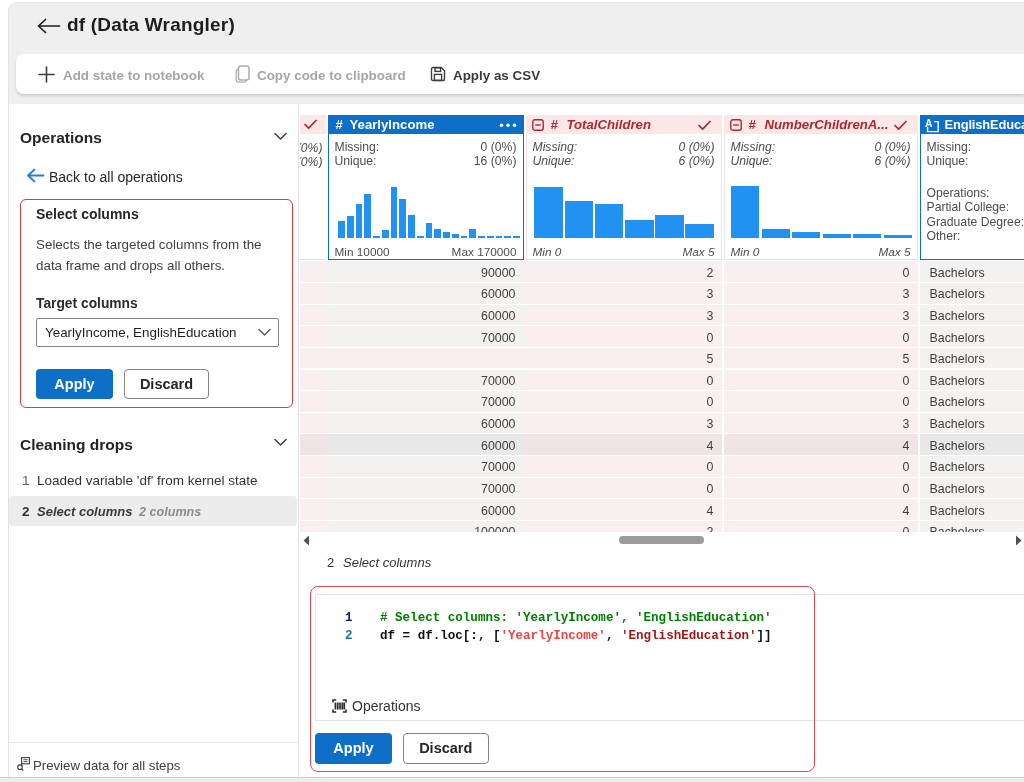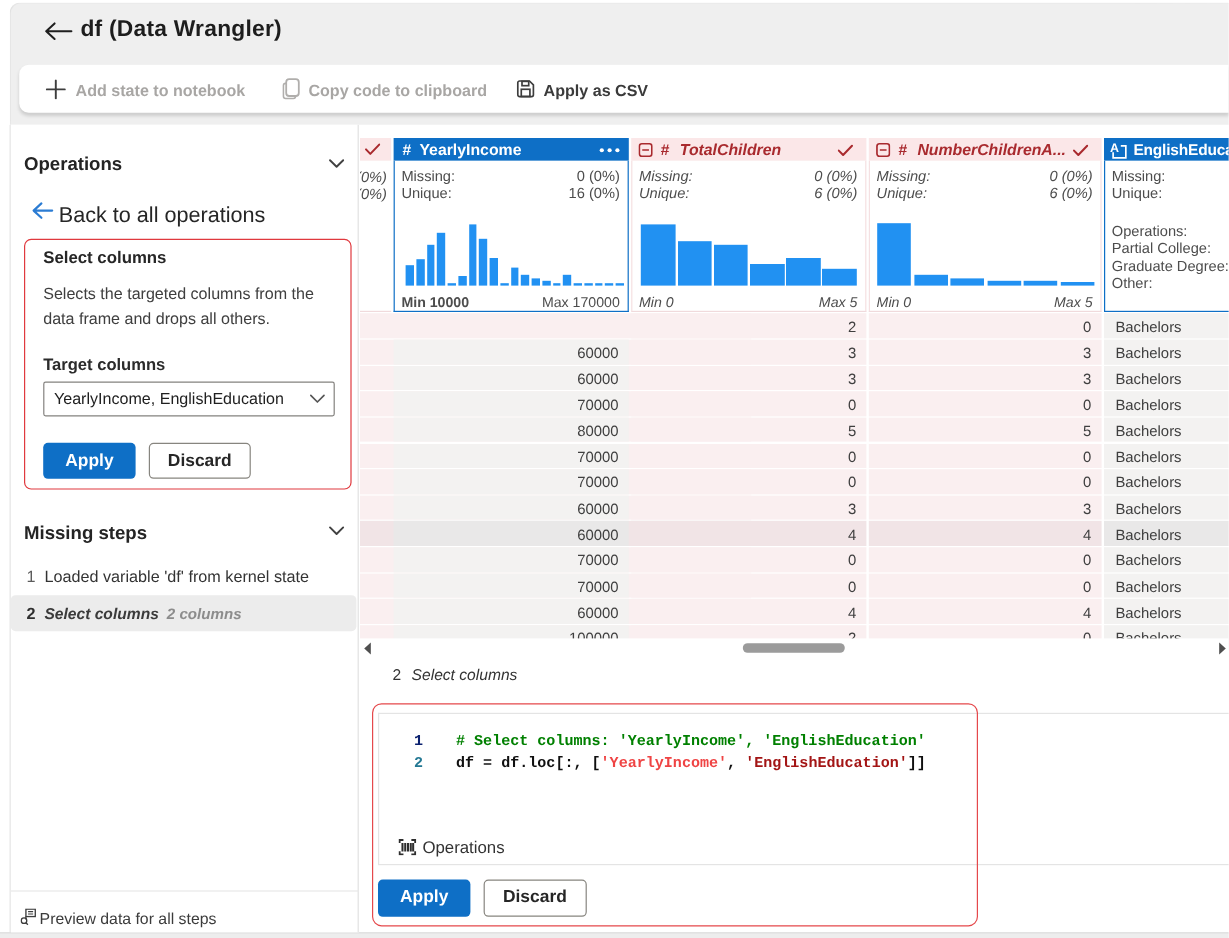--- a/index.html
+++ b/index.html
@@ -33,33 +33,33 @@
 <div class="abs" style="left:0px;top:777px;width:1024px;height:1px;background:#d0d0d0"></div>
 <div class="abs" style="left:0px;top:778px;width:1024px;height:4px;background:#ededed"></div>
 <div class="abs" style="left:9px;top:104px;width:290px;height:673px;background:#fff;border-right:1px solid #e1e1e1"></div>
 <div class="abs" style="left:20px;top:129px;font-size:15.5px;font-weight:bold;color:#242424">Operations</div>
 <svg class="abs" style="left:274px;top:132px" width="13" height="9" viewBox="0 0 13 9">
     <path d="M1 1.5 L6.5 7 L12 1.5" stroke="#424242" stroke-width="1.6" fill="none" stroke-linecap="round" stroke-linejoin="round"></path>
   </svg>
 <svg class="abs" style="left:26px;top:168px" width="19" height="15" viewBox="0 0 19 15">
     <path d="M8.5 1.5 L2 7.5 L8.5 13.5 M2 7.5 H17.5" stroke="#2b7cd3" stroke-width="1.8" fill="none" stroke-linecap="round" stroke-linejoin="round"></path>
   </svg>
-<div class="abs" style="left:49px;top:169px;font-size:18px;color:#262626">Back to all operations</div>
+<div class="abs" style="left:49px;top:169px;font-size:14px;color:#262626">Back to all operations</div>
 <div class="abs" style="left:20px;top:199px;width:273px;height:209px;border:1.6px solid #e0393e;border-radius:6px"></div>
 <div class="abs" style="left:36px;top:206px;font-size:14px;font-weight:bold;color:#262626">Select columns</div>
 <div class="abs" style="left:36px;top:235px;font-size:13.4px;color:#3f3f3f;line-height:20.5px;width:245px">Selects the targeted columns from the data frame and drops all others.</div>
 <div class="abs" style="left:36px;top:296px;font-size:13.8px;font-weight:bold;color:#2b2b2b">Target columns</div>
 <div class="abs" style="left:36px;top:318px;width:243px;height:29px;border:1px solid #84827f;border-radius:2px;background:#fff"></div>
 <div class="abs" style="left:45px;top:325px;font-size:13.4px;color:#1f1f1f">YearlyIncome, EnglishEducation</div>
 <svg class="abs" style="left:258px;top:328px" width="13" height="9" viewBox="0 0 13 9">
     <path d="M1 1.5 L6.5 7 L12 1.5" stroke="#565656" stroke-width="1.4" fill="none" stroke-linecap="round" stroke-linejoin="round"></path>
   </svg>
 <div class="abs" style="left:36px;top:369px;width:77px;height:30px;background:#0e6fc6;border-radius:4px;color:#fff;font-weight:bold;font-size:14.5px;text-align:center;line-height:30px">Apply</div>
 <div class="abs" style="left:124px;top:369px;width:85px;height:30px;background:#fff;border:1px solid #87857f;border-radius:4px;color:#262626;font-weight:600;font-size:14.5px;text-align:center;line-height:28px">Discard</div>
-<div class="abs" style="left:20px;top:436px;font-size:15.5px;font-weight:bold;color:#242424">Missing steps</div>
+<div class="abs" style="left:20px;top:436px;font-size:15.5px;font-weight:bold;color:#242424">Cleaning drops</div>
 <svg class="abs" style="left:274px;top:438px" width="13" height="9" viewBox="0 0 13 9">
     <path d="M1 1.5 L6.5 7 L12 1.5" stroke="#424242" stroke-width="1.6" fill="none" stroke-linecap="round" stroke-linejoin="round"></path>
   </svg>
 <div class="abs" style="left:22px;top:473px;font-size:13.5px;color:#5c5c5c">1</div>
 <div class="abs" style="left:37px;top:473px;font-size:13.5px;color:#333">Loaded variable 'df' from kernel state</div>
 <div class="abs" style="left:9px;top:496px;width:288px;height:30px;background:#ececec;border-radius:4px"></div>
 <div class="abs" style="left:22px;top:504px;font-size:13.5px;font-weight:bold;color:#303030">2</div>
 <div class="abs" style="left:37px;top:504px;font-size:13px;font-weight:bold;font-style:italic;color:#3b3b3b">Select columns</div>
 <div class="abs" style="left:139px;top:505px;font-size:12.6px;font-style:italic;font-weight:600;color:#8c8c8c">2 columns</div>
 <div class="abs" style="left:9px;top:742px;width:290px;height:1px;background:#e8e8e8"></div>
@@ -111,21 +111,21 @@
 <div style="position:absolute;left:105.9px;top:94.7px;width:6.7px;height:9px;background:#2191f2"></div>
 <div style="position:absolute;left:114.7px;top:97.7px;width:6.7px;height:6px;background:#2191f2"></div>
 <div style="position:absolute;left:123.4px;top:99.4px;width:6.7px;height:4.3px;background:#2191f2"></div>
 <div style="position:absolute;left:132.2px;top:102.2px;width:6.7px;height:1.5px;background:#2191f2"></div>
 <div style="position:absolute;left:140.9px;top:95.1px;width:6.7px;height:8.6px;background:#2191f2"></div>
 <div style="position:absolute;left:149.7px;top:102.2px;width:6.7px;height:1.5px;background:#2191f2"></div>
 <div style="position:absolute;left:158.4px;top:102.2px;width:6.7px;height:1.5px;background:#2191f2"></div>
 <div style="position:absolute;left:167.2px;top:102.2px;width:6.7px;height:1.5px;background:#2191f2"></div>
 <div style="position:absolute;left:175.9px;top:102.2px;width:6.7px;height:1.5px;background:#2191f2"></div>
 <div style="position:absolute;left:184.7px;top:102.2px;width:6.7px;height:1.5px;background:#2191f2"></div>
-<div style="position:absolute;left:6px;top:111.19999999999999px;font-size:11.8px;color:#4d4d4d;font-weight:bold;">Min 10000</div>
+<div style="position:absolute;left:6px;top:111.19999999999999px;font-size:11.8px;color:#4d4d4d;">Min 10000</div>
 <div style="position:absolute;right:6px;top:111.19999999999999px;font-size:11.8px;color:#4d4d4d;">Max 170000</div>
 </div>
 <div class="abs" style="left:225.5px;top:11px;width:196.0px;height:19.30000000000001px;background:#fbe7e8;overflow:hidden">
 <svg style="position:absolute;left:6px;top:4.4px" width="12" height="12" viewBox="0 0 12 12">
         <rect x="0.8" y="0.8" width="10.4" height="10.4" rx="2" fill="none" stroke="#a92a2e" stroke-width="1.4"></rect>
         <path d="M3.2 6 H8.8" stroke="#a92a2e" stroke-width="1.4"></path>
       </svg>
 <span style="position:absolute;left:25px;top:2.2px;color:#a92a2e;font-size:13px;font-weight:600;font-style:italic">#</span>
 <span style="position:absolute;left:41px;top:2.2px;color:#a92a2e;font-size:13.2px;font-weight:bold;font-style:italic">TotalChildren</span>
 <svg style="position:absolute;right:11px;top:5.4px" width="13" height="11" viewBox="0 0 13 11">
@@ -181,20 +181,23 @@
 <div class="abs" style="left:619.5px;top:30.30000000000001px;width:106.5px;height:125.69999999999999px;background:#fff;border:1.2px solid #0e6fc6;border-top:none;overflow:hidden">
 <div style="position:absolute;left:6px;top:5.5px;font-size:12.2px;color:#4d4d4d;">Missing:</div>
 <div style="position:absolute;left:6px;top:19.7px;font-size:12.2px;color:#4d4d4d;">Unique:</div>
 <div style="position:absolute;left:6px;top:51.9px;font-size:12.2px;color:#4d4d4d;">Operations:</div>
 <div style="position:absolute;left:6px;top:66.1px;font-size:12.2px;color:#4d4d4d;">Partial College:</div>
 <div style="position:absolute;left:6px;top:80.3px;font-size:12.2px;color:#4d4d4d;">Graduate Degree:</div>
 <div style="position:absolute;left:6px;top:94.5px;font-size:12.2px;color:#4d4d4d;">Other:</div>
 </div>
 <div class="abs" style="left:0px;top:157.4px;width:325.5px;height:20.6px;background:#faeff0;overflow:hidden">
 </div>
+<div class="abs" style="left:27.5px;top:157.4px;width:196.0px;height:20.6px;background:#f3f2f1">
+      <span style="position:absolute;right:8px;top:4.3px;font-size:12.4px;color:#3f3f3f">90000</span>
+    </div>
 <div class="abs" style="left:225.5px;top:157.4px;width:196.0px;height:20.6px;background:#faeff0">
       <span style="position:absolute;right:8px;top:4.3px;font-size:12.4px;color:#3f3f3f">2</span>
     </div>
 <div class="abs" style="left:423.5px;top:157.4px;width:194.0px;height:20.6px;background:#faeff0">
       <span style="position:absolute;right:8px;top:4.3px;font-size:12.4px;color:#3f3f3f">0</span>
     </div>
 <div class="abs" style="left:619.5px;top:157.4px;width:106.5px;height:20.6px;background:#f3f2f1">
       <span style="position:absolute;left:10px;top:4.3px;font-size:12.4px;color:#3f3f3f">Bachelors</span>
     </div>
 <div class="abs" style="left:0px;top:179.0px;width:325.5px;height:20.6px;background:#faeff0;overflow:hidden">
@@ -238,23 +241,20 @@
     </div>
 <div class="abs" style="left:423.5px;top:222.3px;width:194.0px;height:20.6px;background:#faeff0">
       <span style="position:absolute;right:8px;top:4.3px;font-size:12.4px;color:#3f3f3f">0</span>
     </div>
 <div class="abs" style="left:619.5px;top:222.3px;width:106.5px;height:20.6px;background:#f3f2f1">
       <span style="position:absolute;left:10px;top:4.3px;font-size:12.4px;color:#3f3f3f">Bachelors</span>
     </div>
 <div class="abs" style="left:0px;top:243.9px;width:325.5px;height:20.6px;background:#faeff0;overflow:hidden">
 <span style="position:absolute;right:4px;top:4.3px;font-size:12.4px;color:#3f3f3f;white-space:nowrap">om</span>
 </div>
-<div class="abs" style="left:27.5px;top:243.9px;width:196.0px;height:20.6px;background:#f3f2f1">
-      <span style="position:absolute;right:8px;top:4.3px;font-size:12.4px;color:#3f3f3f">80000</span>
-    </div>
 <div class="abs" style="left:225.5px;top:243.9px;width:196.0px;height:20.6px;background:#faeff0">
       <span style="position:absolute;right:8px;top:4.3px;font-size:12.4px;color:#3f3f3f">5</span>
     </div>
 <div class="abs" style="left:423.5px;top:243.9px;width:194.0px;height:20.6px;background:#faeff0">
       <span style="position:absolute;right:8px;top:4.3px;font-size:12.4px;color:#3f3f3f">5</span>
     </div>
 <div class="abs" style="left:619.5px;top:243.9px;width:106.5px;height:20.6px;background:#f3f2f1">
       <span style="position:absolute;left:10px;top:4.3px;font-size:12.4px;color:#3f3f3f">Bachelors</span>
     </div>
 <div class="abs" style="left:0px;top:265.5px;width:325.5px;height:20.6px;background:#faeff0;overflow:hidden">

